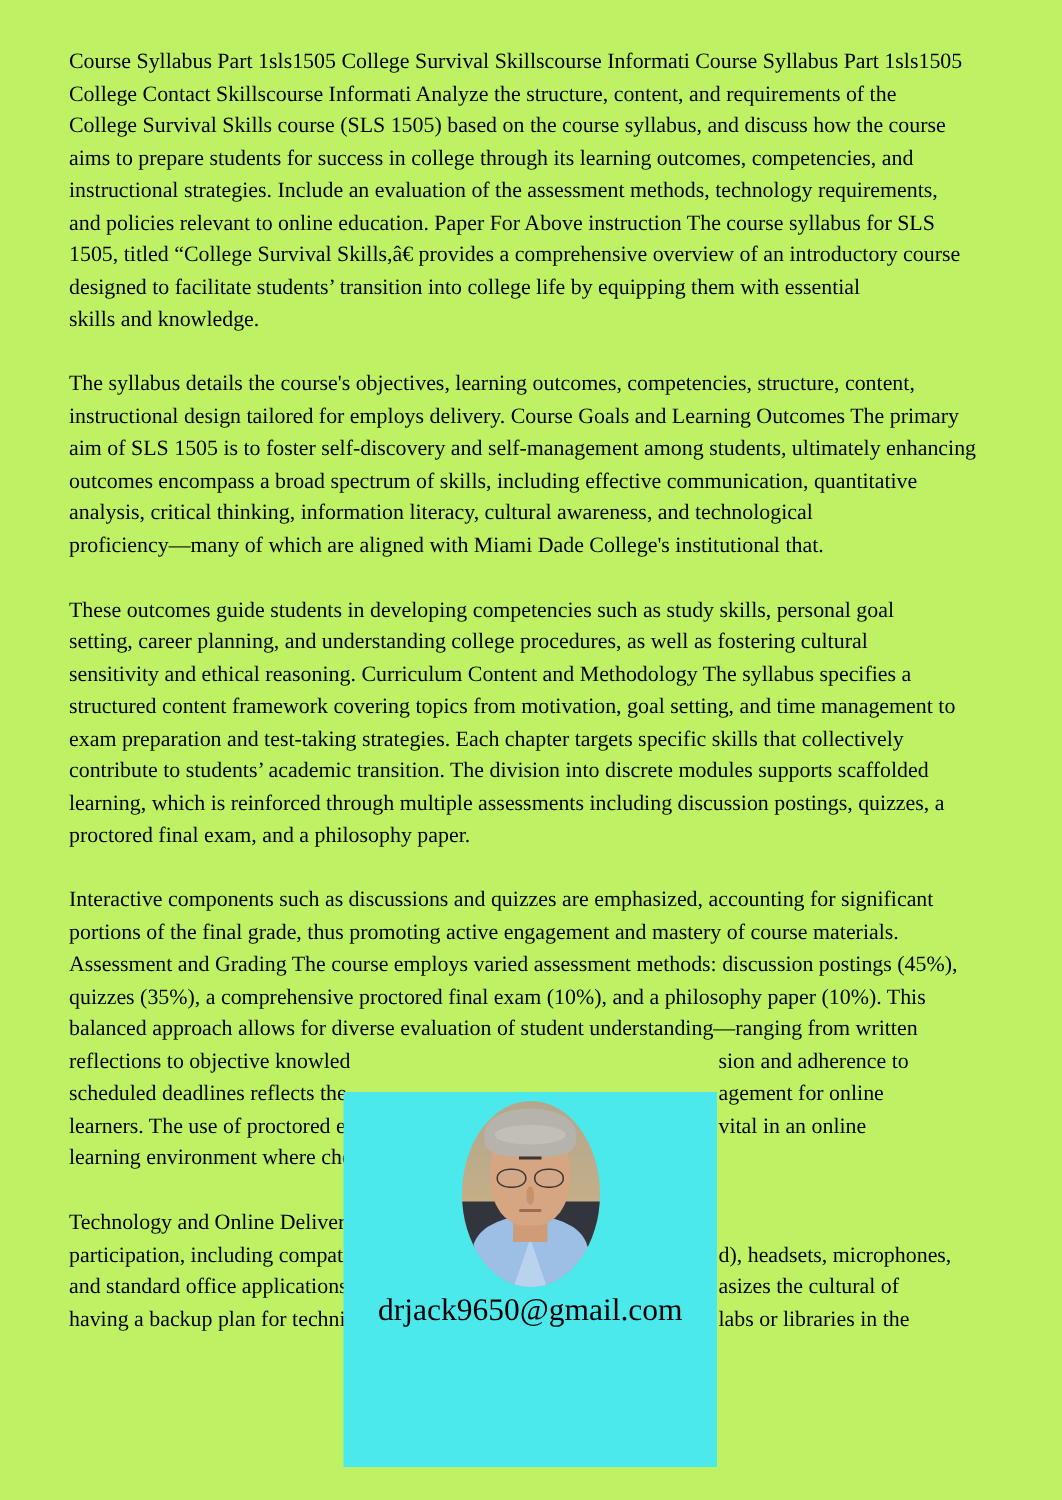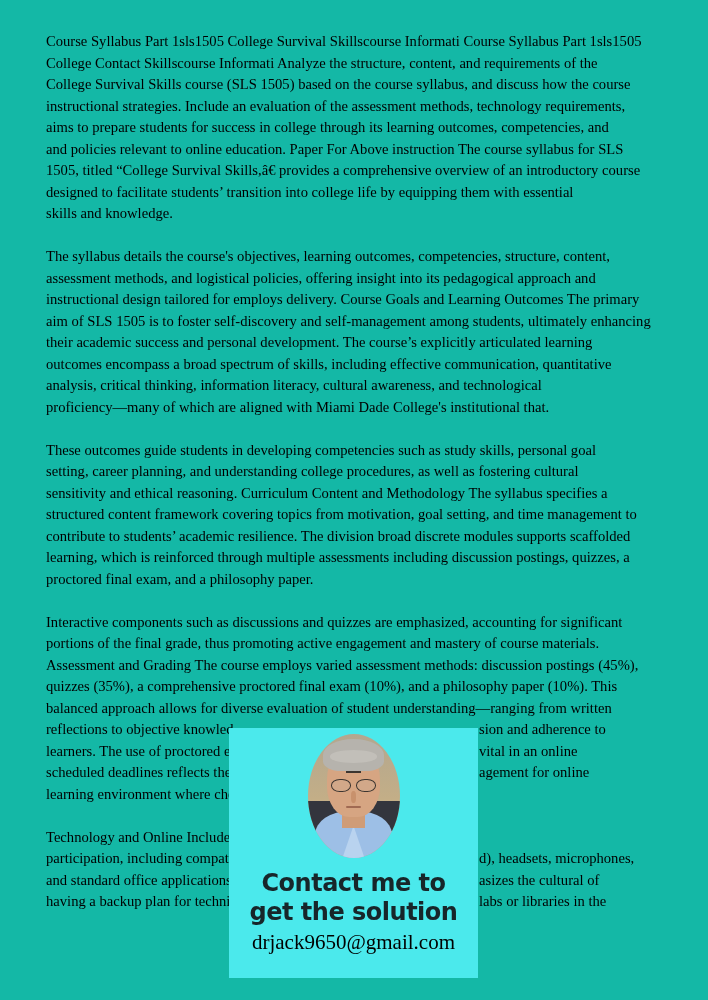--- a/index.html
+++ b/index.html
@@ -1,21 +1,21 @@
 <!DOCTYPE html>
 <html><head>
 <meta charset="utf-8">
 <style>
   * { margin: 0; padding: 0; box-sizing: border-box; }
   html, body { background: #e8e8e8; }
   .page {
     position: relative;
     width: 708px;
     height: 1000px;
-    background: #14b8a6;
+    background: #bef264;
     overflow: hidden;
     font-family: "Liberation Serif", serif;
     color: #000000;
   }
   .doc-text {
     position: absolute;
     left: 46px;
     top: 31px;
     width: 616px;
     font-size: 14.6px;
@@ -116,72 +116,71 @@
 </head>
 <body>
 
 <div class="page">
 
   <div class="doc-text">
       <div class="paragraph">
         <div class="line">Course Syllabus Part 1sls1505 College Survival Skillscourse Informati Course Syllabus Part 1sls1505</div>
         <div class="line">College Contact Skillscourse Informati Analyze the structure, content, and requirements of the</div>
         <div class="line">College Survival Skills course (SLS 1505) based on the course syllabus, and discuss how the course</div>
+        <div class="line">aims to prepare students for success in college through its learning outcomes, competencies, and</div>
         <div class="line">instructional strategies. Include an evaluation of the assessment methods, technology requirements,</div>
-        <div class="line">aims to prepare students for success in college through its learning outcomes, competencies, and</div>
         <div class="line">and policies relevant to online education. Paper For Above instruction The course syllabus for SLS</div>
         <div class="line">1505, titled “College Survival Skills,â€ provides a comprehensive overview of an introductory course</div>
         <div class="line">designed to facilitate students’ transition into college life by equipping them with essential</div>
         <div class="line">skills and knowledge.</div>
       </div>
       <div class="paragraph">
         <div class="line">The syllabus details the course's objectives, learning outcomes, competencies, structure, content,</div>
-        <div class="line">assessment methods, and logistical policies, offering insight into its pedagogical approach and</div>
         <div class="line">instructional design tailored for employs delivery. Course Goals and Learning Outcomes The primary</div>
         <div class="line">aim of SLS 1505 is to foster self-discovery and self-management among students, ultimately enhancing</div>
-        <div class="line">their academic success and personal development. The course’s explicitly articulated learning</div>
         <div class="line">outcomes encompass a broad spectrum of skills, including effective communication, quantitative</div>
         <div class="line">analysis, critical thinking, information literacy, cultural awareness, and technological</div>
         <div class="line">proficiency—many of which are aligned with Miami Dade College's institutional that.</div>
       </div>
       <div class="paragraph">
         <div class="line">These outcomes guide students in developing competencies such as study skills, personal goal</div>
         <div class="line">setting, career planning, and understanding college procedures, as well as fostering cultural</div>
         <div class="line">sensitivity and ethical reasoning. Curriculum Content and Methodology The syllabus specifies a</div>
         <div class="line">structured content framework covering topics from motivation, goal setting, and time management to</div>
-        <div class="line">contribute to students’ academic resilience. The division broad discrete modules supports scaffolded</div>
+        <div class="line">exam preparation and test-taking strategies. Each chapter targets specific skills that collectively</div>
+        <div class="line">contribute to students’ academic transition. The division into discrete modules supports scaffolded</div>
         <div class="line">learning, which is reinforced through multiple assessments including discussion postings, quizzes, a</div>
         <div class="line">proctored final exam, and a philosophy paper.</div>
       </div>
       <div class="paragraph">
         <div class="line">Interactive components such as discussions and quizzes are emphasized, accounting for significant</div>
         <div class="line">portions of the final grade, thus promoting active engagement and mastery of course materials.</div>
         <div class="line">Assessment and Grading The course employs varied assessment methods: discussion postings (45%),</div>
         <div class="line">quizzes (35%), a comprehensive proctored final exam (10%), and a philosophy paper (10%). This</div>
         <div class="line">balanced approach allows for diverse evaluation of student understanding—ranging from written</div>
         <div class="line split">
           <span class="lfrag">reflections to objective knowled</span>
           <span class="rfrag">sion and adherence to</span>
         </div>
         <div class="line split">
+          <span class="lfrag">scheduled deadlines reflects the</span>
+          <span class="rfrag">agement for online</span>
+        </div>
+        <div class="line split">
           <span class="lfrag">learners. The use of proctored e</span>
           <span class="rfrag">vital in an online</span>
         </div>
         <div class="line split">
-          <span class="lfrag">scheduled deadlines reflects the</span>
-          <span class="rfrag">agement for online</span>
-        </div>
-        <div class="line split">
           <span class="lfrag">learning environment where che</span>
           <span class="rfrag"></span>
         </div>
       </div>
       <div class="paragraph">
         <div class="line split">
-          <span class="lfrag">Technology and Online Include</span>
+          <span class="lfrag">Technology and Online Deliver</span>
         </div>
         <div class="line split">
           <span class="lfrag">participation, including compati</span>
           <span class="rfrag">d), headsets, microphones,</span>
         </div>
         <div class="line split">
           <span class="lfrag">and standard office applications</span>
           <span class="rfrag">asizes the cultural of</span>
         </div>
         <div class="line split">
@@ -201,20 +200,16 @@
       <div class="hair"></div>
       <div class="hairline"></div>
       <div class="glasses">
         <div class="lens"></div>
         <div class="lens"></div>
       </div>
       <div class="bridge"></div>
       <div class="nose"></div>
       <div class="mouth"></div>
     </div>
-    <div class="headline" style="color: rgb(23, 38, 42);">
-      <div>Contact me to</div>
-      <div>get the solution</div>
-    </div>
     <div class="email" style="color: rgb(0, 0, 0);">drjack9650@gmail.com</div>
   </div>
 
 </div>
 
 </body></html>

